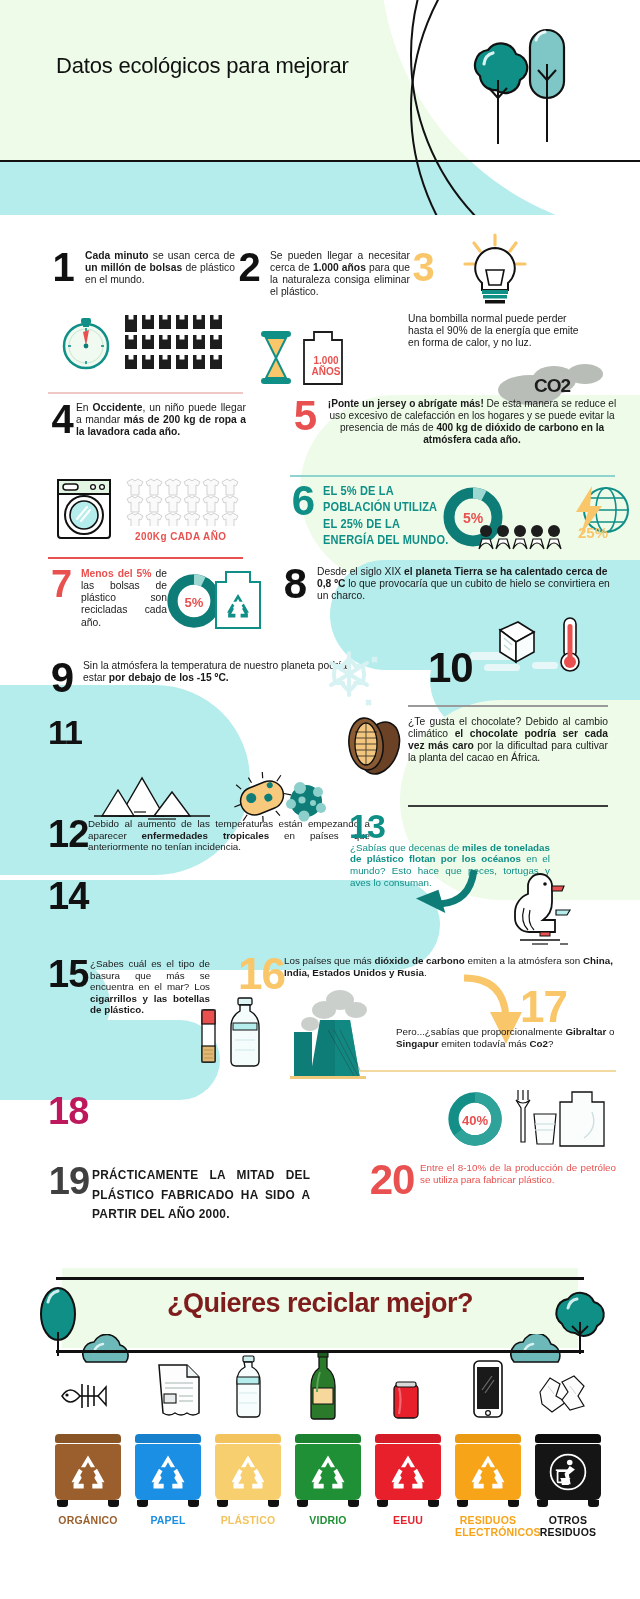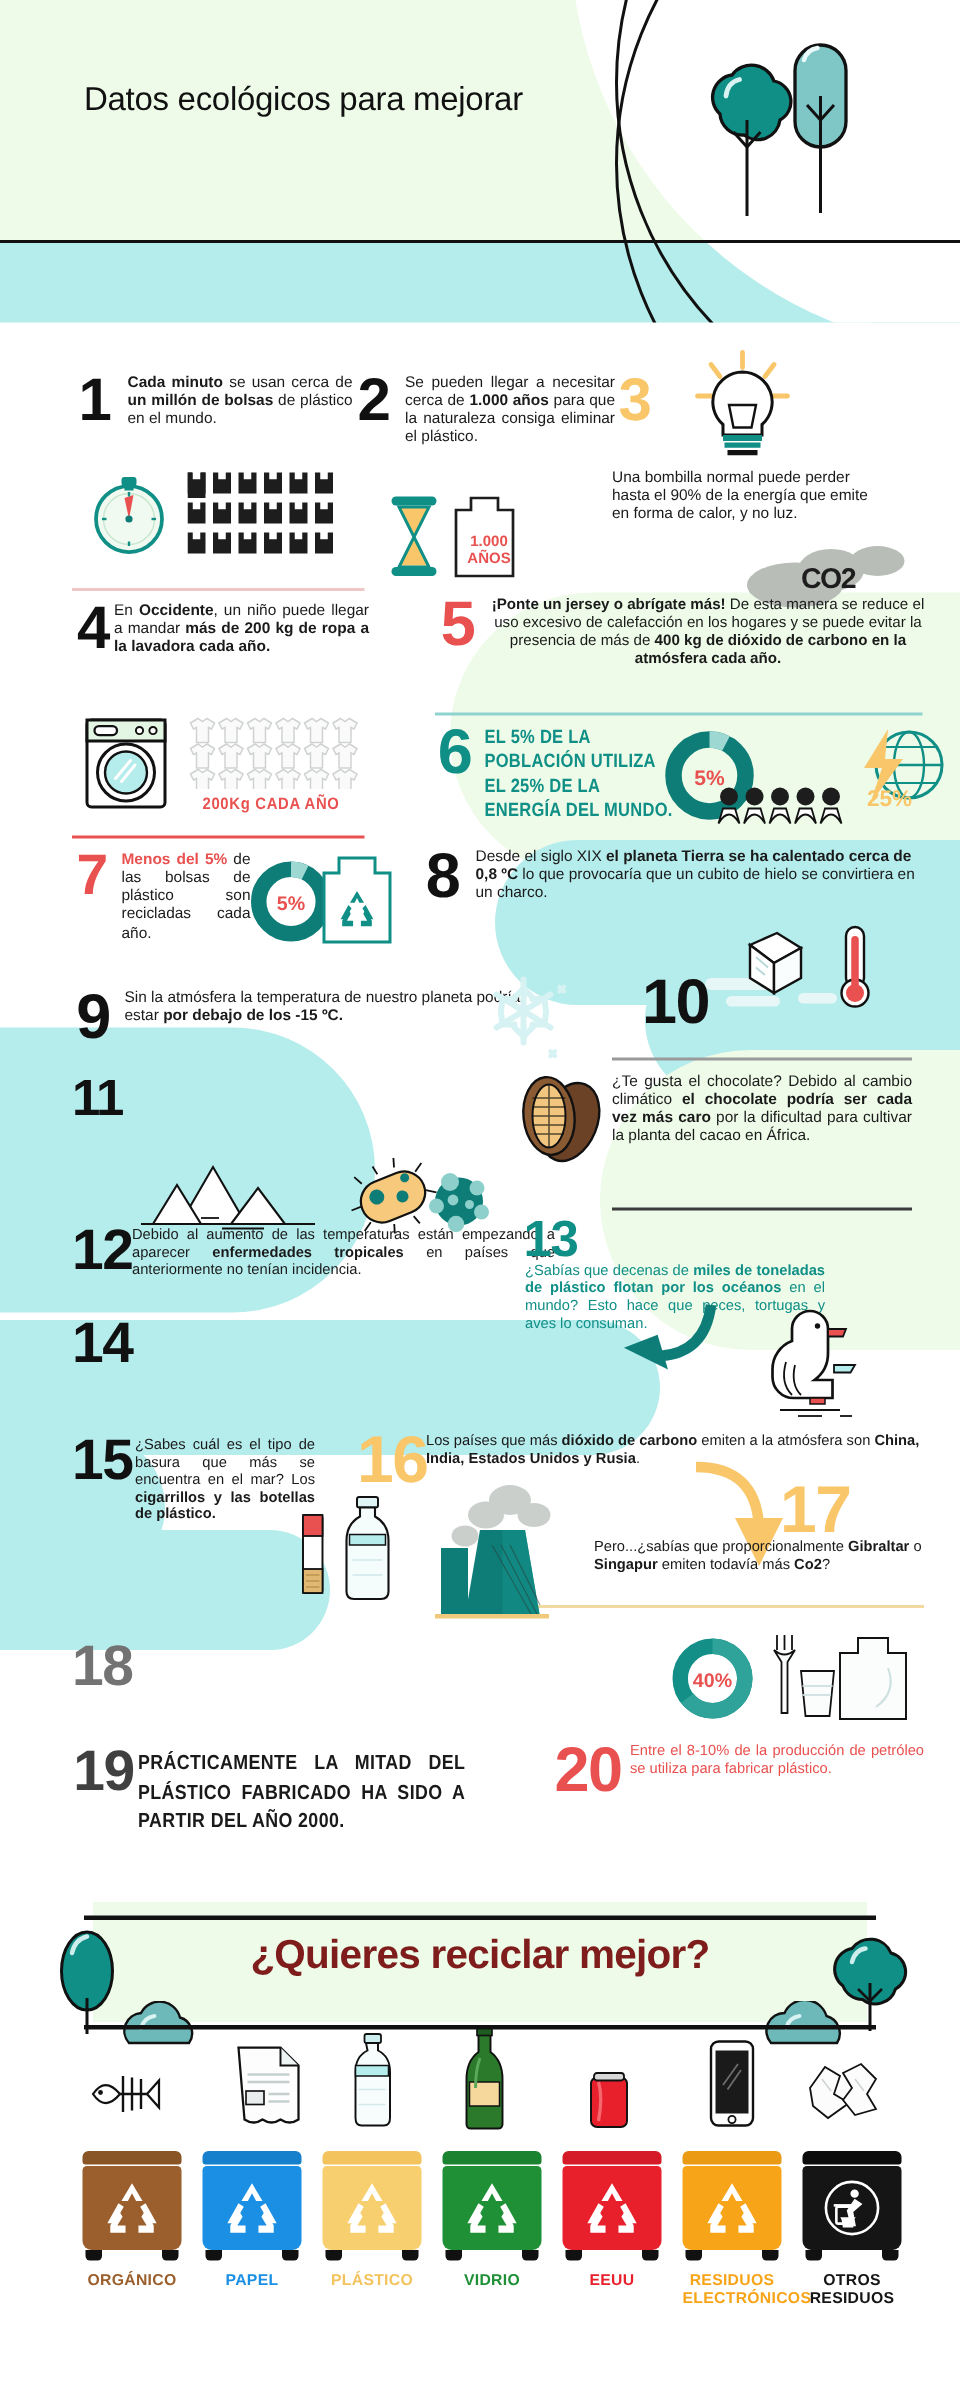--- a/index.html
+++ b/index.html
@@ -601,21 +601,21 @@
   <path d="M30 38 L62 38 L46 70 Z" fill="#f9c669"></path>
 </svg>
 
 <div class="fact" style="left:520px;top:988px;width:100px;">
   <div class="num" style="font-size:44px;color:#f9c669;width:90px;text-align:left;">17</div>
 </div>
 <div class="txt" style="position:absolute;left:396px;top:1026px;width:224px;font-size:9.8px;z-index:4;text-align:left;">Pero...¿sabías que proporcionalmente <b>Gibraltar</b> o <b>Singapur</b> emiten todavía más <b>Co2</b>?</div>
 <div class="hr" style="left:340px;top:1070px;width:276px;background:#f2d9a0;"></div>
 
 <div class="fact" style="left:48px;top:1095px;width:400px;">
-  <div class="num" style="font-size:38px;color:#737373;width:38px;">18</div>
+  <div class="num" style="font-size:38px;color:#be185d;width:38px;">18</div>
 </div>
 <svg class="ico" style="left:446px;top:1090px;" width="58" height="58" viewBox="0 0 62 62">
   <circle cx="31" cy="31" r="23" fill="none" stroke="#138f88" stroke-width="11"></circle>
   <path d="M31 8 a23 23 0 0 1 0 46 a23 23 0 0 1 -18 -9" fill="none" stroke="#2fa39a" stroke-width="11"></path>
   <text x="31" y="37" font-family="Liberation Sans, sans-serif" font-size="14" font-weight="bold" fill="#e8514f" text-anchor="middle">40%</text>
 </svg>
 <svg class="ico" style="left:510px;top:1088px;" width="96" height="62" viewBox="0 0 96 62">
   <g fill="#fbfdfd" stroke="#111" stroke-width="1.2">
     <path d="M8 2 v10 M13 2 v10 M18 2 v10"></path>
     <path d="M6 12 q7 6 14 0 l-5 8 v34 h-4 v-34 z"></path>

